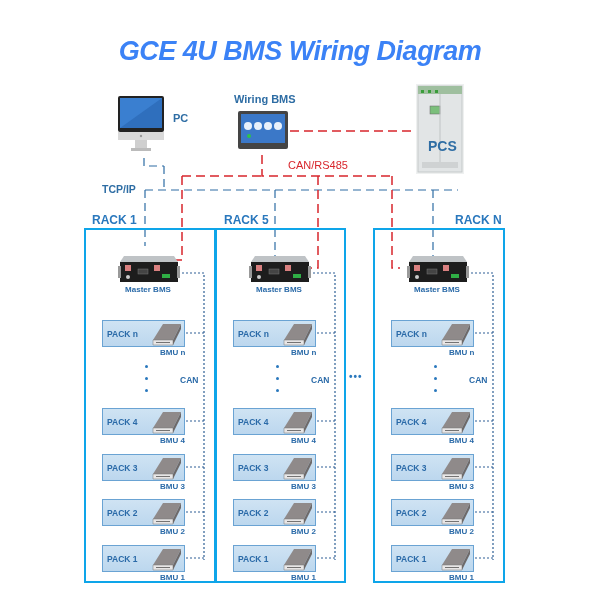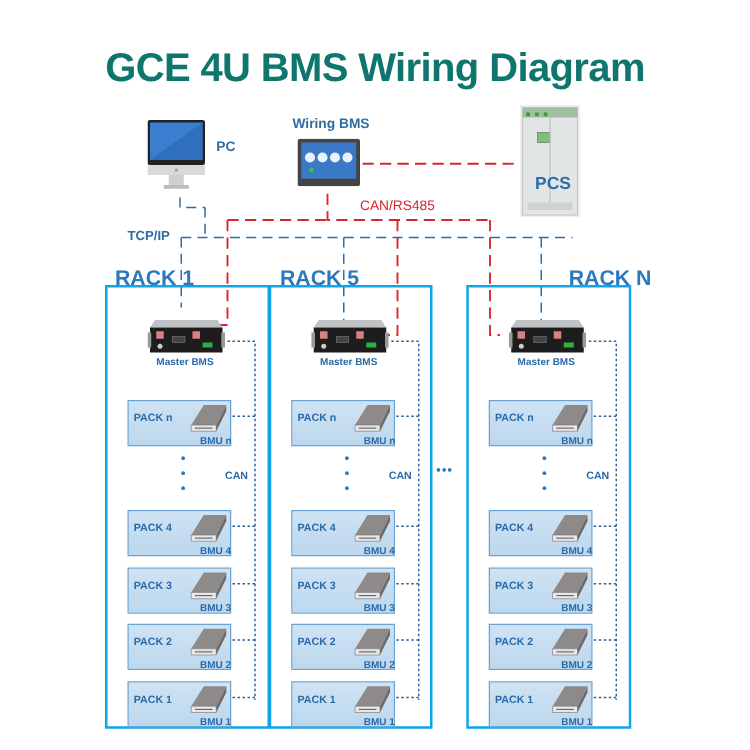--- a/index.html
+++ b/index.html
@@ -1,23 +1,23 @@
 <!DOCTYPE html>
 <html><head>
 <meta charset="utf-8">
 <style>
   html, body { margin:0; padding:0; background:#ffffff; }
   body { width:600px; height:600px; position:relative; overflow:hidden; font-family:"Liberation Sans", sans-serif; }
   .abs { position:absolute; }
-  .title { left:0; width:600px; top:36px; text-align:center; font-size:32px; font-weight:bold; color:#0f766e; letter-spacing:-0.5px; }
+  .title { left:0; width:600px; top:36px; text-align:center; font-size:27px; font-weight:bold; color:#3b82f6; letter-spacing:-0.5px;font-style:italic; }
   .lbl-blue { color:#2e6da4; font-weight:bold; font-family:"Liberation Sans", sans-serif; }
   .lbl-red { color:#d8262c; font-weight:normal; font-size:11px; }
   .rack { border:2px solid #0ea5e9; box-sizing:border-box; }
-  .rack-label { font-size:17px; color:#2a78bd; font-weight:bold; }
-  .pack { background:linear-gradient(#cfe3f3,#bcd7ee); border:1px solid #6aa3d3; box-sizing:border-box; width:83px; height:37px; }
+  .rack-label { font-size:12px; color:#2a78bd; font-weight:bold; }
+  .pack { background:linear-gradient(#cfe3f3,#bcd7ee); border:1px solid #6aa3d3; box-sizing:border-box; width:83px; height:27px; }
   .pack-label { font-size:8.5px; color:#2a6aa8; font-weight:bold; position:absolute; left:4px; top:8px; white-space:nowrap; }
   .bmu-label { font-size:8px; color:#2a6aa8; font-weight:bold; white-space:nowrap; }
   .master-label { font-size:8px; color:#2a6aa8; font-weight:bold; white-space:nowrap; text-align:center; width:80px; }
   .can-label { font-size:8.5px; color:#2a6aa8; font-weight:bold; }
   svg.lines { position:absolute; left:0; top:0; }
 </style>
 </head>
 <body>
 
 <div class="abs title">GCE 4U BMS Wiring Diagram</div>

